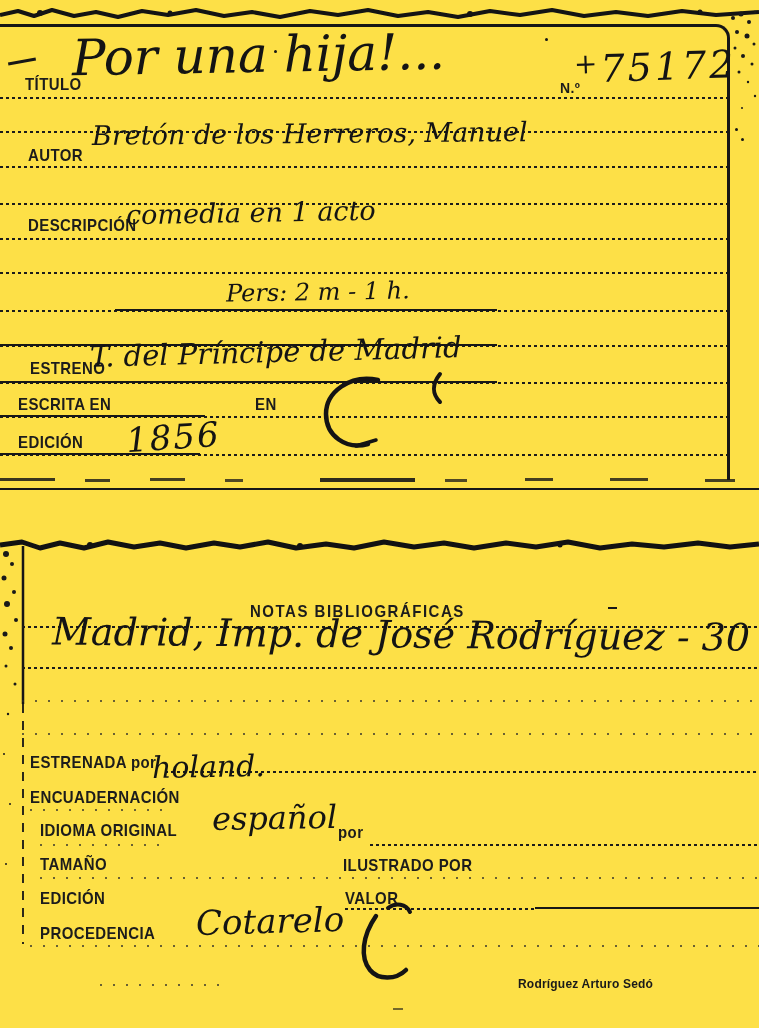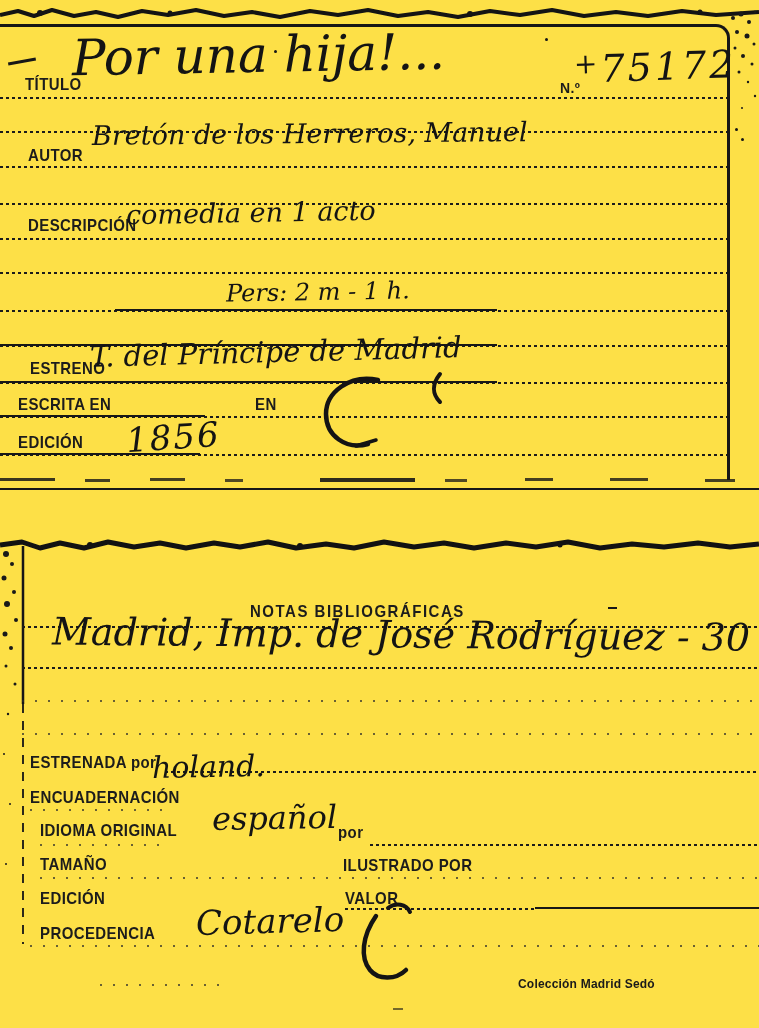--- a/index.html
+++ b/index.html
@@ -201,15 +201,15 @@
   <div class="hw" style="left:196px;top:904px;font-size:34px;transform:rotate(-1.5deg)">Cotarelo</div>
   <svg style="left:358px;top:902px" width="62" height="84" viewBox="0 0 62 84">
     <path d="M18 14 C 4 34, 2 56, 12 68 C 20 78, 38 78, 48 68" fill="none" stroke="#141414" stroke-width="4.5" stroke-linecap="round"></path>
     <path d="M30 6 C 38 0, 48 2, 52 10" fill="none" stroke="#141414" stroke-width="4" stroke-linecap="round"></path>
   </svg>
   <div class="rule-s" style="left:30px;top:945px;width:729px"></div>
 
   <div class="rule-s" style="left:100px;top:984px;width:130px"></div>
   <div class="solid" style="left:393px;top:1008px;width:10px;height:2px;opacity:.6"></div>
 
-  <div class="footer-credit" style="left:518px;top:977px">Colección Madrid Sedó</div>
+  <div class="footer-credit" style="left:518px;top:977px">Rodríguez Arturo Sedó</div>
 
 </div>
 
 </body></html>

